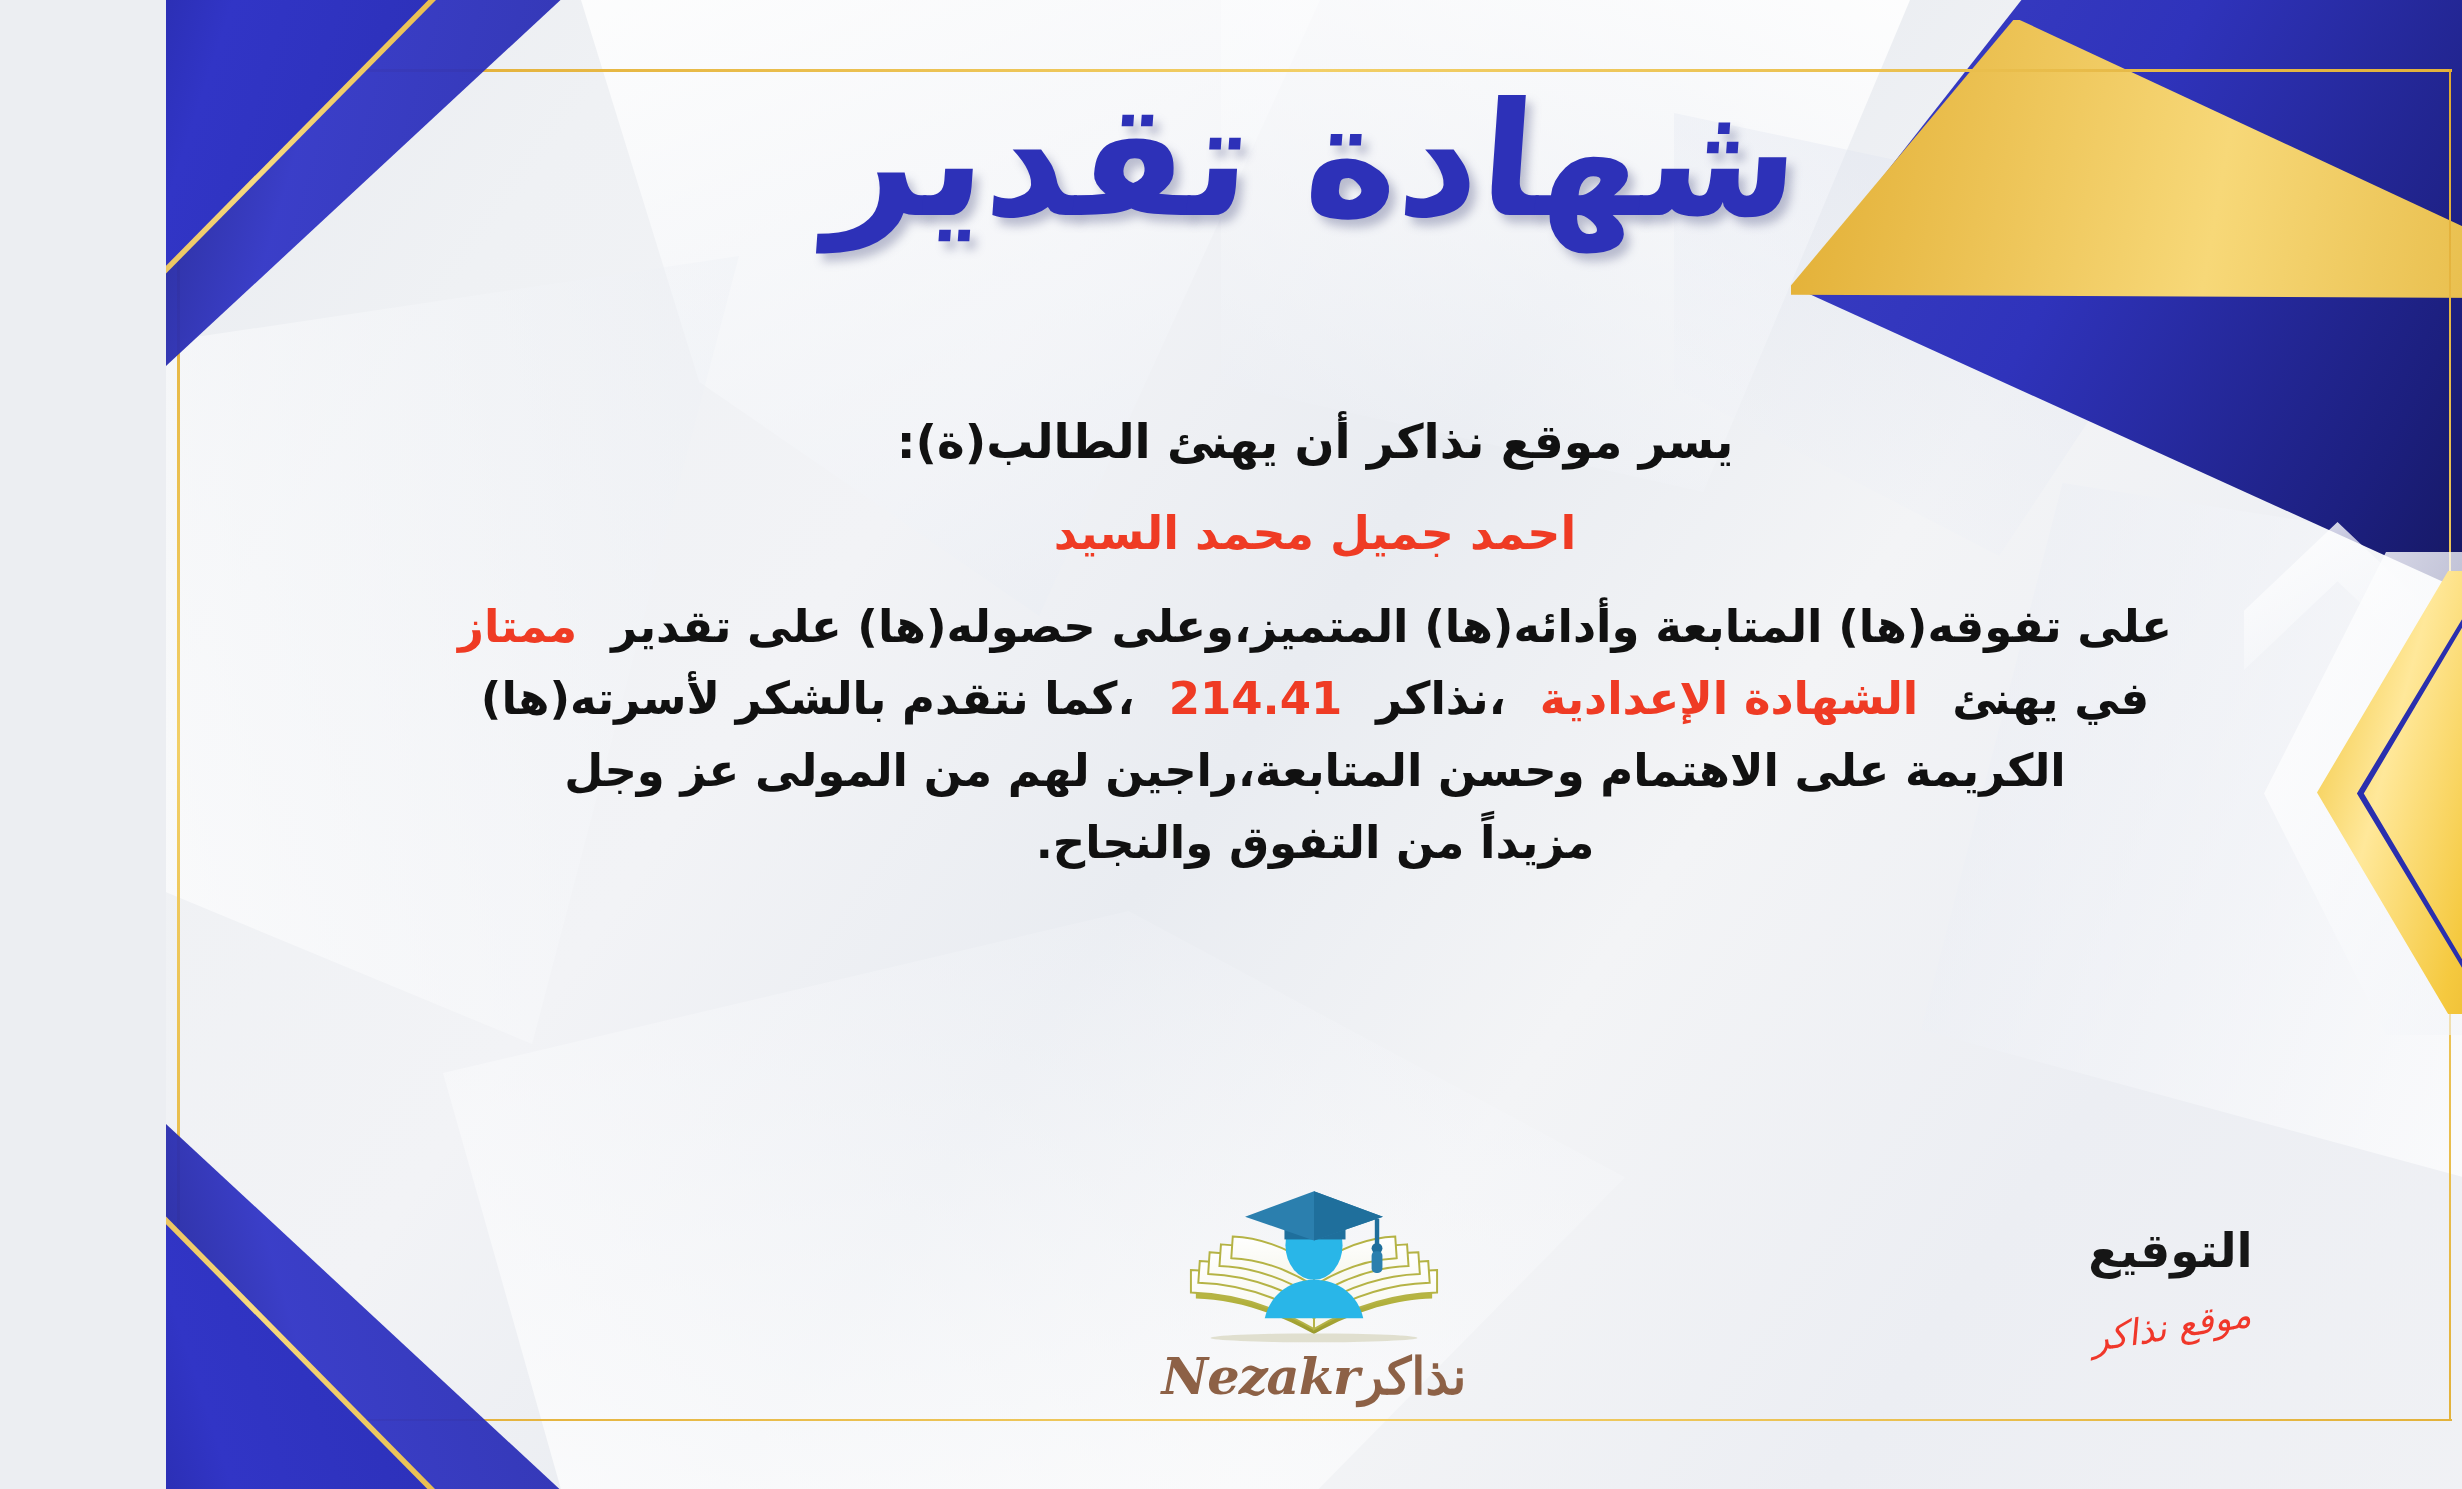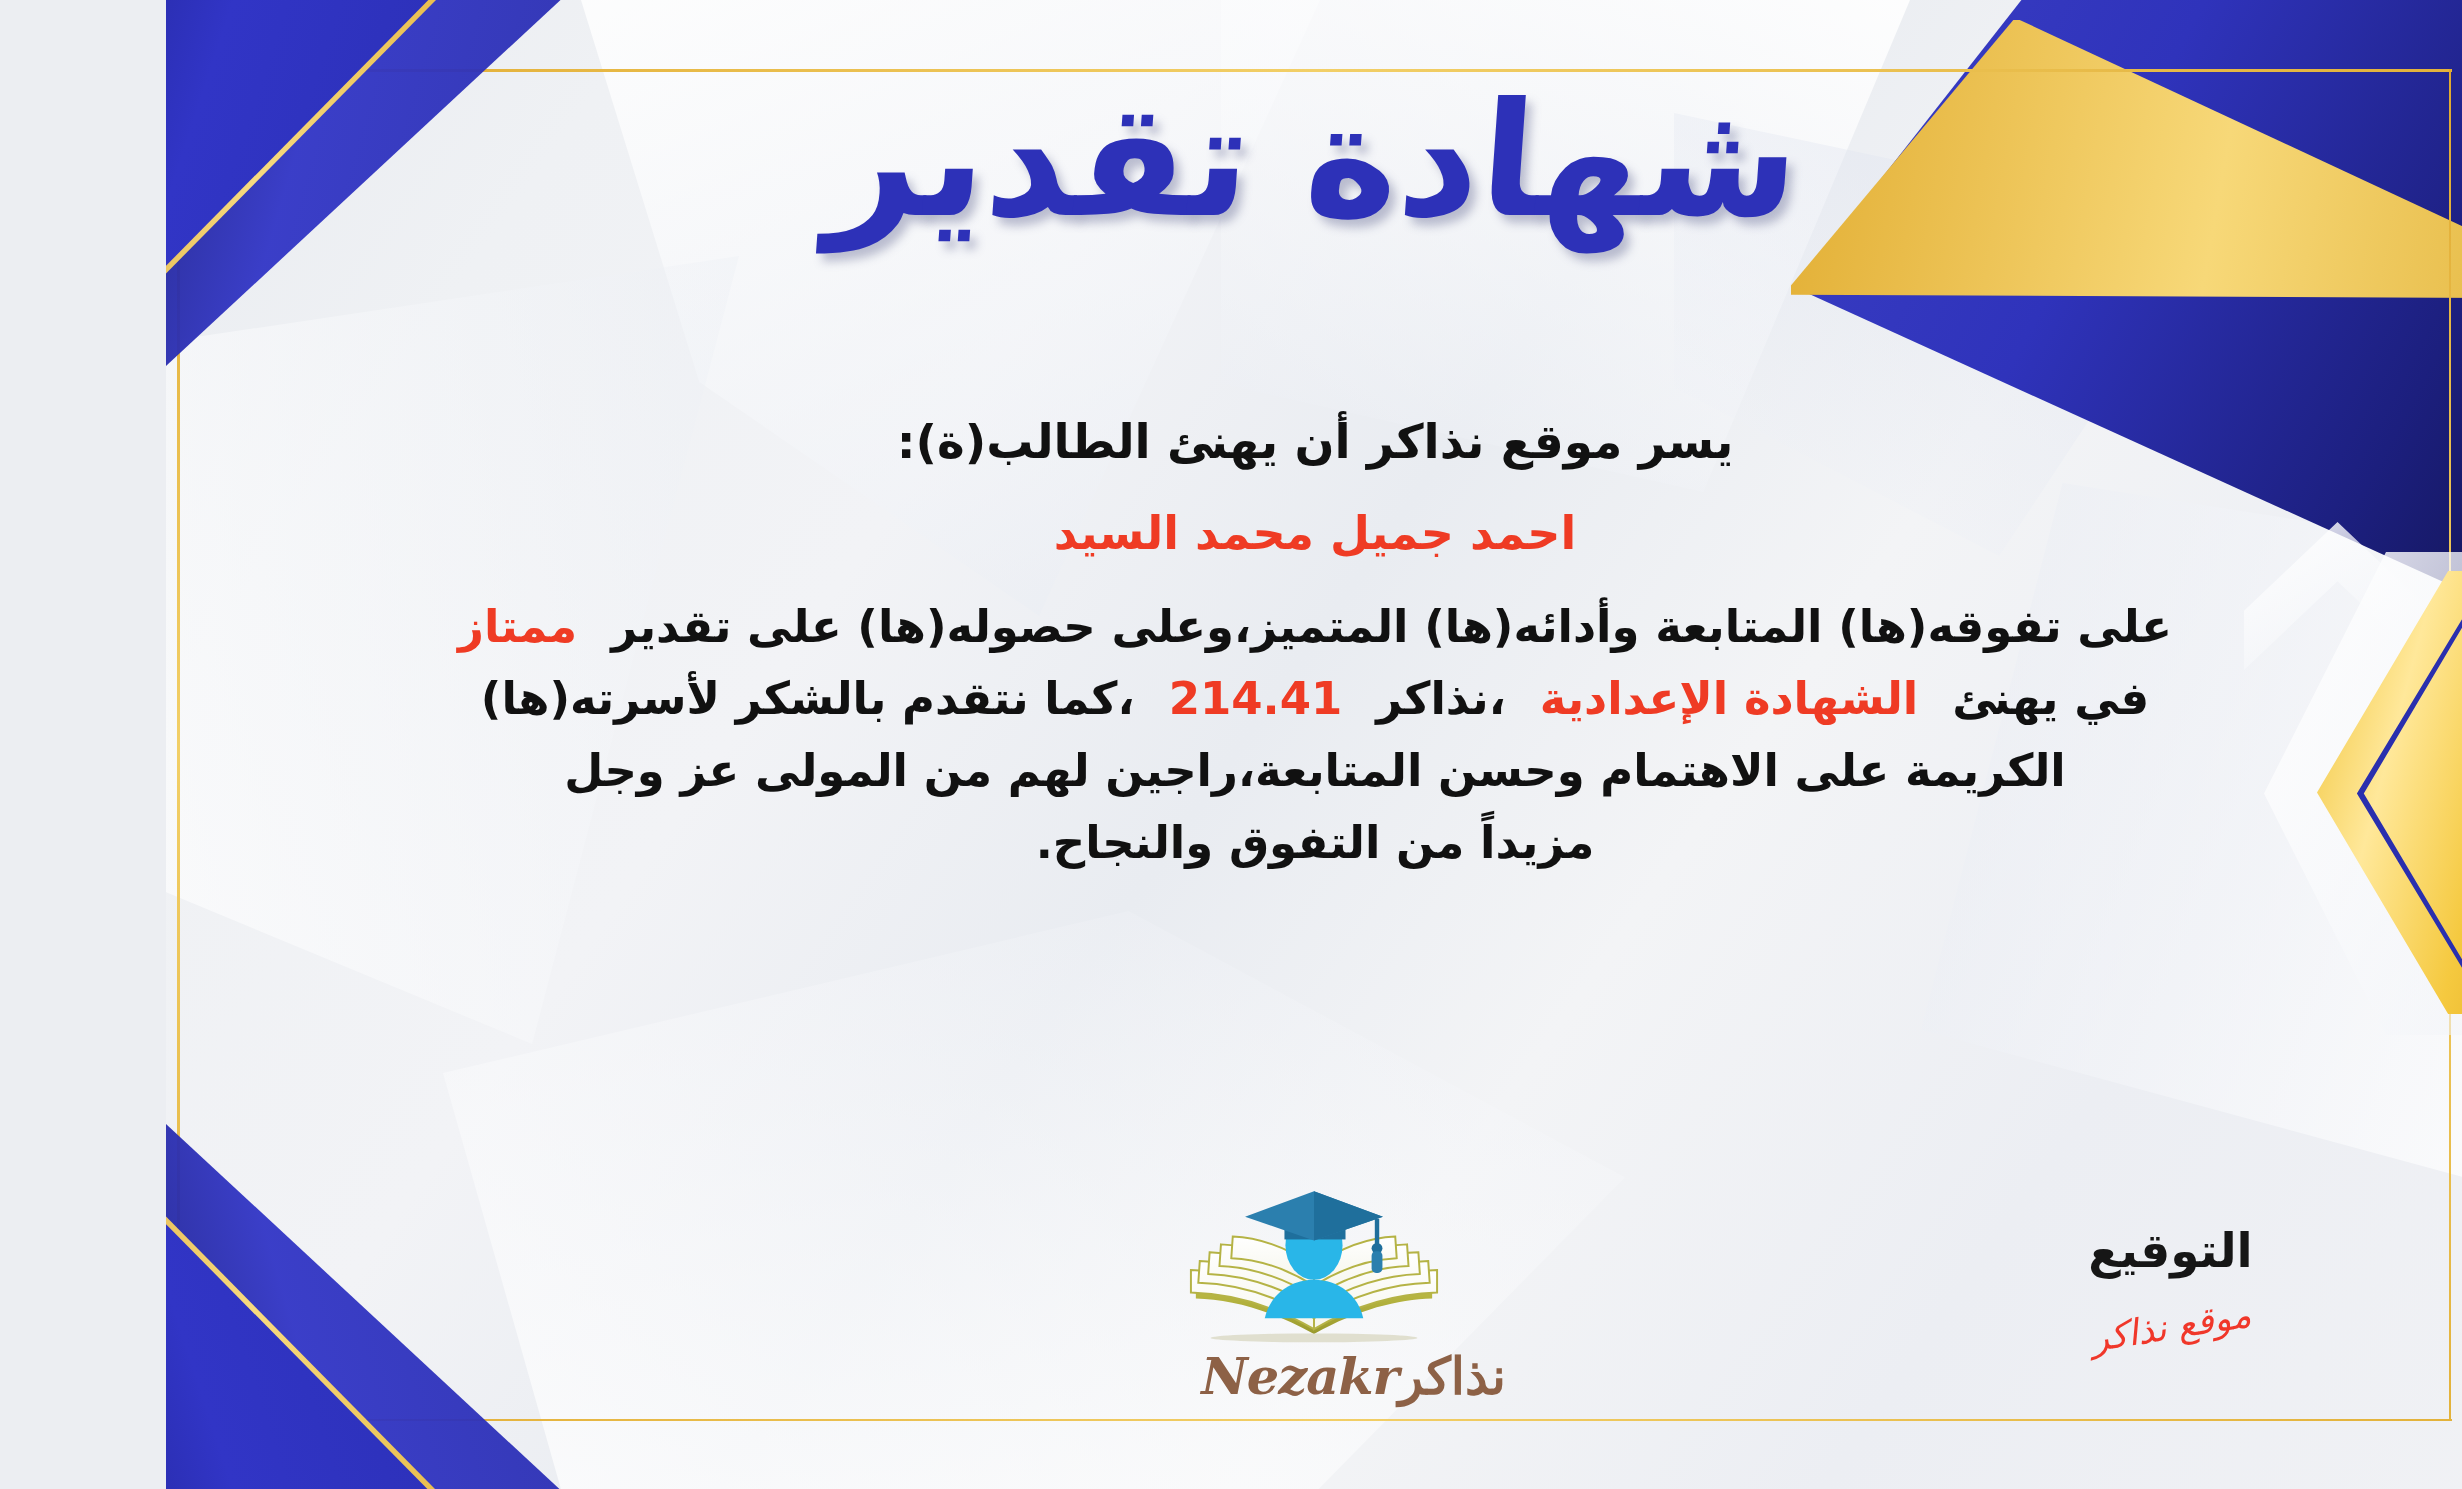--- a/index.html
+++ b/index.html
@@ -213,21 +213,20 @@
 
   #logo-wordmark {
     margin-top: -3px;
     font-family: "DejaVu Serif", "Liberation Serif", serif;
     font-size: 51px;
     font-weight: 700;
     color: #8d6146;
     letter-spacing: -1px;
     white-space: nowrap;
     direction: rtl;
-    text-align: right;
   }
   #logo-wordmark .latin { direction: ltr; display: inline-block; font-style: italic; }
 
 </style>
 </head>
 <body>
 
 <div id="certificate">
 
   <div class="facet facet-a"></div>

